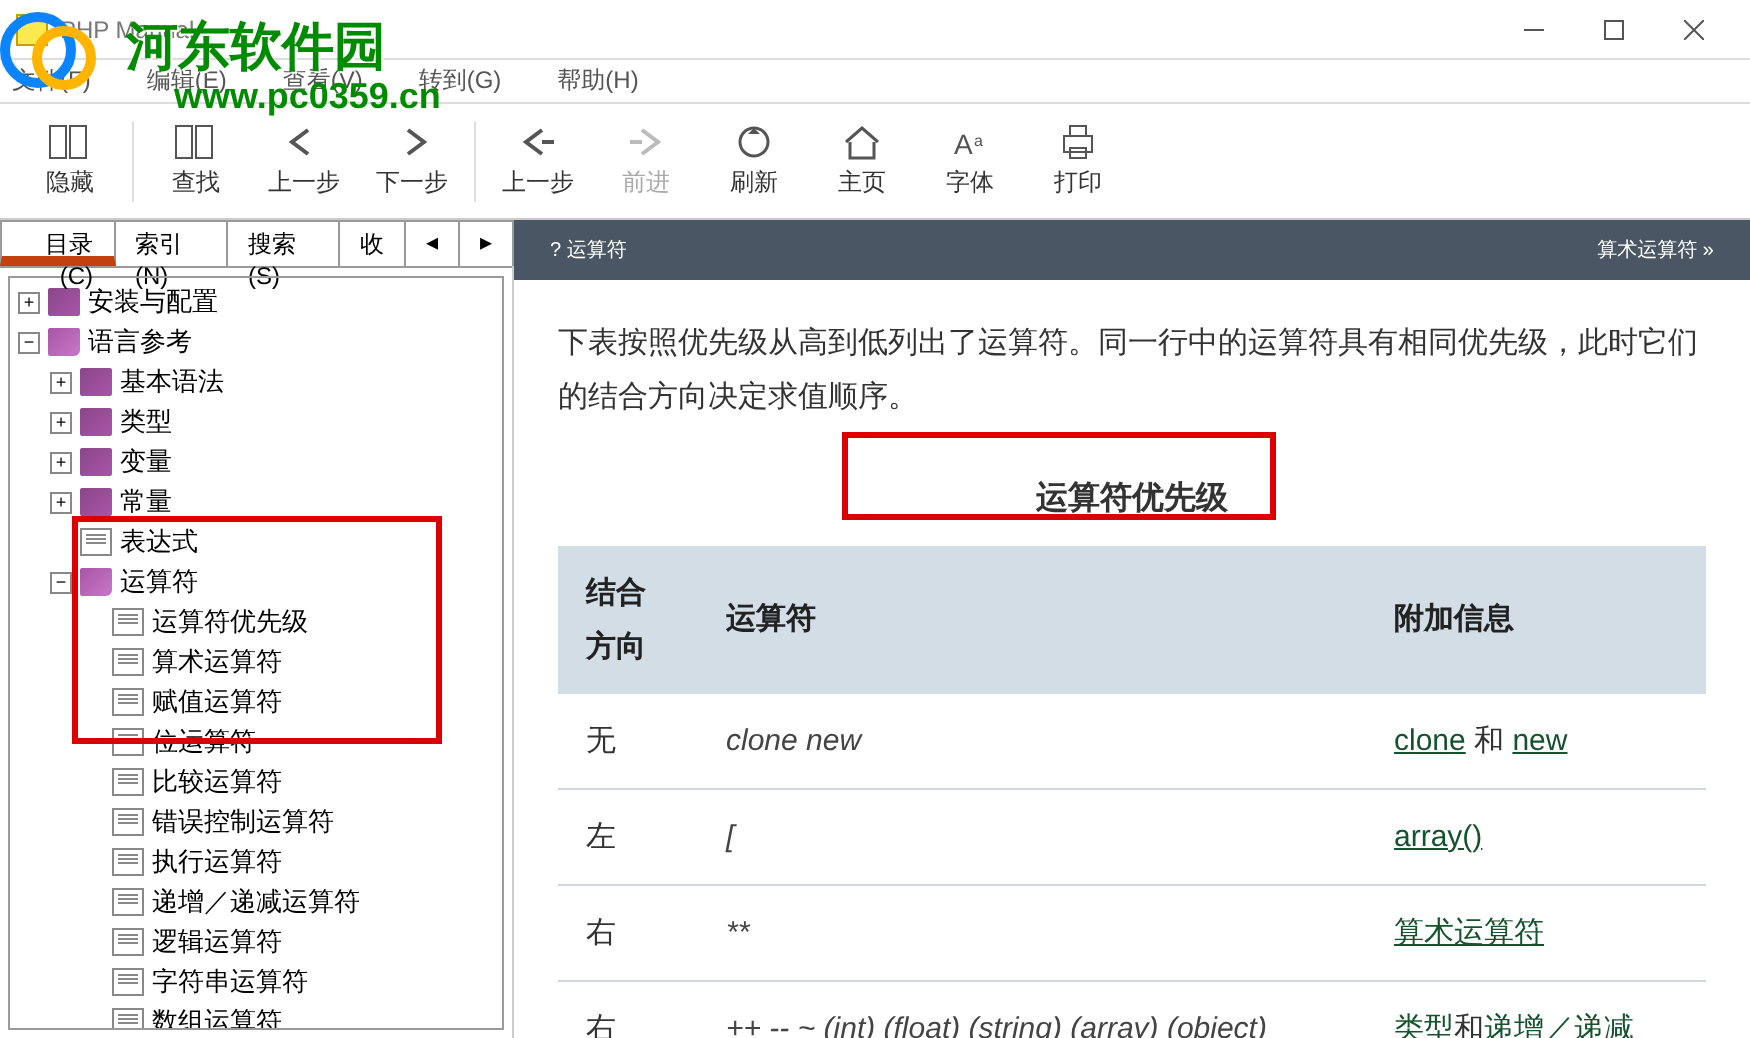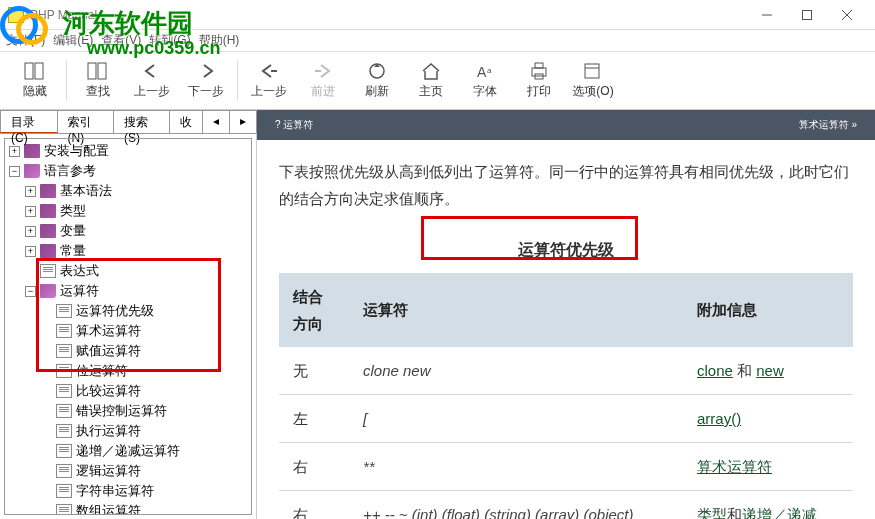--- a/index.html
+++ b/index.html
@@ -3,32 +3,32 @@
 <meta charset="utf-8">
 <style>
 * { box-sizing: border-box; margin: 0; padding: 0; }
 body { font-family: "Microsoft YaHei", Arial, sans-serif; font-size: 12px; background: #fff; width: 875px; height: 519px; overflow: hidden; position: relative; }
 .titlebar { height: 30px; background: #fff; border-bottom: 1px solid #ddd; display: flex; align-items: center; padding: 0 8px; }
 .titlebar-icon { width: 16px; height: 16px; background: #fce94f; border: 1px solid #c4a000; margin-right: 6px; }
 .titlebar-text { color: #777; flex: 1; }
 .win-controls { display: flex; gap: 0; }
 .win-btn { width: 40px; height: 28px; display: flex; align-items: center; justify-content: center; color: #777; }
 .win-btn svg { width: 10px; height: 10px; }
-.menubar { height: 22px; display: flex; align-items: center; padding: 0 6px; gap: 8px; color: #555; border-bottom: 1px solid #ddd; }
+.menubar { height: 22px; display: flex; align-items: center; padding: 0 6px; gap: 28px; color: #555; border-bottom: 1px solid #ddd; }
 .menubar span { cursor: default; }
 .toolbar { height: 58px; display: flex; align-items: center; padding: 2px 8px; gap: 0; border-bottom: 1px solid #ccc; }
 .tool-btn { width: 54px; height: 52px; display: flex; flex-direction: column; align-items: center; justify-content: center; gap: 2px; color: #333; }
 .tool-btn.disabled { color: #aaa; }
 .tool-btn svg { width: 24px; height: 20px; }
 .tool-sep { width: 1px; height: 40px; background: #ddd; margin: 0 4px; }
 .main { display: flex; height: 409px; }
 .sidebar { width: 257px; border-right: 1px solid #ccc; display: flex; flex-direction: column; }
 .tabs { height: 24px; display: flex; border-bottom: 1px solid #999; }
 .tab { padding: 3px 10px; border: 1px solid #999; border-bottom: none; margin-right: -1px; background: #fff; font-size: 12px; }
-.tab.active { background: #fff; border-bottom: 1px solid #c2410c; position: relative; z-index: 1; }
+.tab.active { background: #fff; border-bottom: 5px solid #c2410c; position: relative; z-index: 1; text-align: right; }
 .tree { flex: 1; overflow: auto; border: 1px solid #999; margin: 4px; padding: 2px; font-size: 13px; }
 .tree-item { display: flex; align-items: center; padding: 1px 0; white-space: nowrap; }
 .tree-exp { width: 11px; height: 11px; border: 1px solid #888; display: inline-flex; align-items: center; justify-content: center; font-size: 9px; line-height: 1; margin-right: 4px; background: #fff; }
 .tree-exp.blank { border: none; }
 .tree-icon { width: 16px; height: 14px; margin-right: 4px; flex-shrink: 0; }
 .tree-icon.book-closed { background: linear-gradient(135deg, #8b4789 0%, #a855a8 100%); border-radius: 1px; }
 .tree-icon.book-open { background: linear-gradient(135deg, #a855a8 0%, #c977c9 100%); border-radius: 1px 1px 3px 1px; }
 .tree-icon.page { background: #fff; border: 1px solid #888; position: relative; }
 .tree-icon.page::before { content: ''; position: absolute; top: 2px; left: 2px; right: 2px; height: 1px; background: #888; box-shadow: 0 2px 0 #888, 0 4px 0 #888; }
 .l0 { padding-left: 2px; }
@@ -155,27 +155,20 @@
       <span>字体</span>
     </div>
   <div class="tool-btn">
       <svg viewBox="0 0 24 20">
         <rect x="5" y="7" width="14" height="8" fill="none" stroke="#555"></rect>
         <rect x="8" y="2" width="8" height="5" fill="none" stroke="#555"></rect>
         <rect x="8" y="13" width="8" height="5" fill="none" stroke="#555"></rect>
       </svg>
       <span>打印</span>
     </div>
-  <div class="tool-btn">
-      <svg viewBox="0 0 24 20">
-        <rect x="4" y="3" width="14" height="14" fill="none" stroke="#555"></rect>
-        <line x1="4" y1="7" x2="18" y2="7" stroke="#555"></line>
-      </svg>
-      <span>选项(O)</span>
-    </div>
 </div>
 
 <div class="main">
   <div class="sidebar">
     <div class="tabs">
       <div class="tab active">目录(C)</div>
       <div class="tab">索引(N)</div>
       <div class="tab">搜索(S)</div>
       <div class="tab">收</div>
       <div class="tab">◂</div>

